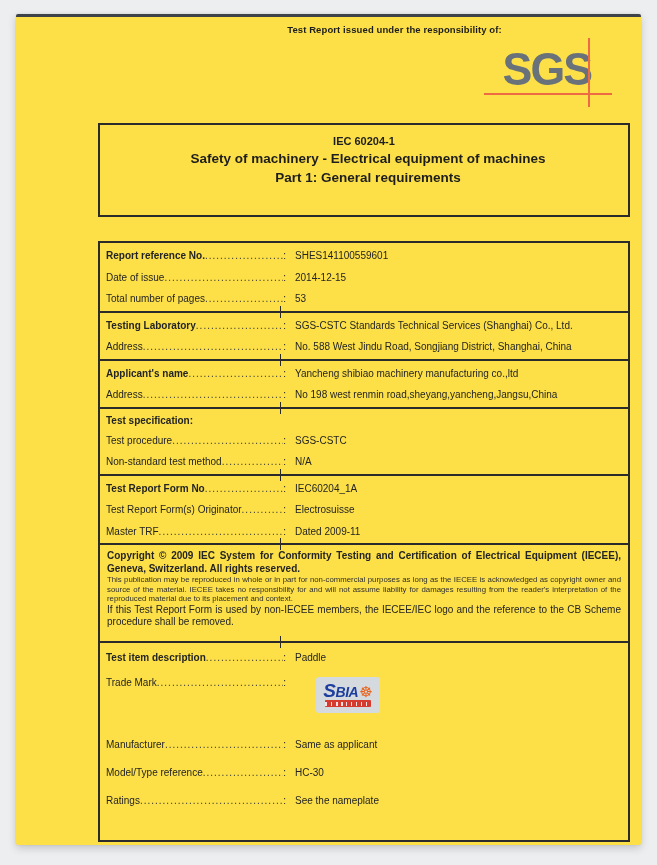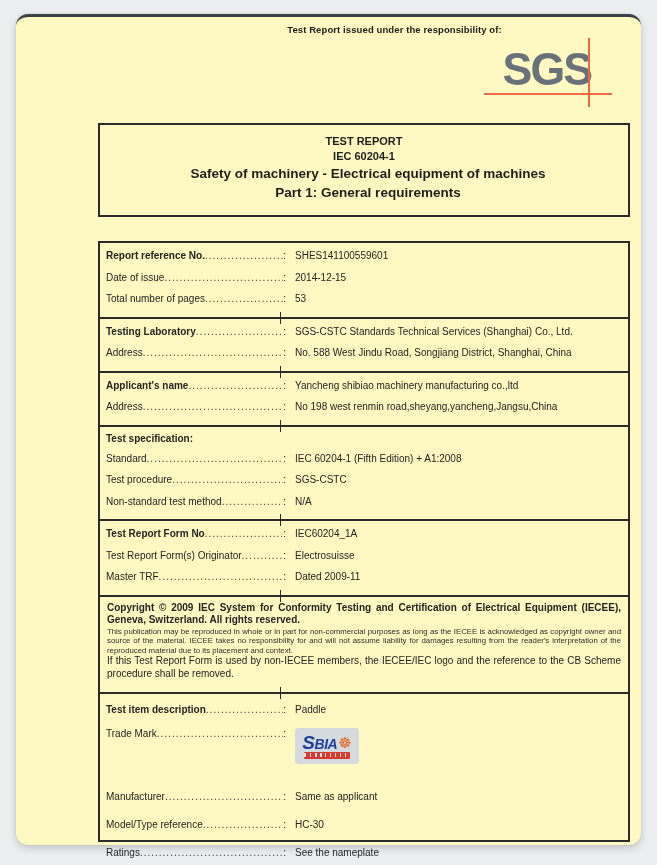--- a/index.html
+++ b/index.html
@@ -8,23 +8,23 @@
     background:#eceef0;
     font-family:"Liberation Sans", sans-serif;
     color:#222;
     -webkit-font-smoothing:antialiased;
   }
   .canvas { position:relative; width:657px; height:865px; background:#eceef0; overflow:hidden; }
 
   .page {
     position:absolute; left:16px; top:14px;
     width:625px; height:831px;
-    background:#fef9c3;
+    background:#fde047;
     border-top:3px solid #3d424a;
-    border-radius:12px;
+    border-radius:2px;
     box-shadow:0 3px 8px rgba(0,0,0,.18), 0 0 2px rgba(0,0,0,.10);
   }
 
   
   .issuer {
     margin-top:7px; padding-left:132px;
     text-align:center;
     font-size:9.5px; font-weight:bold; color:#1d1d1d;
     letter-spacing:.1px;
   }
@@ -48,21 +48,21 @@
   .title-sm { font-size:11px; font-weight:bold; line-height:15px; }
   .title-lg { font-size:13.5px; font-weight:bold; line-height:19px;margin-left:8px; }
 
   
   .rtable {
     position:absolute; left:82px; top:224px; width:532px; height:601px;
     border:2px solid #2b2b2b;
     display:flex; flex-direction:column;
     font-size:10px; color:#242424;
   }
-  .sec { position:relative; padding:2px 0 7px 0; }
+  .sec { position:relative; padding:2px 0 1px 0; }
   .sec + .sec { border-top:2px solid #2b2b2b; }
   
   .sec + .sec::before {
     content:""; position:absolute; left:180px; top:-7px;
     width:1px; height:12px; background:#2b2b2b;
   }
   .trow { display:flex; align-items:center; height:21.5px; }
   .lcell { display:flex; align-items:baseline; width:186px; padding-left:6px; overflow:hidden; flex:none; }
   .lbl { white-space:nowrap; }
   .bold { font-weight:bold; }
@@ -76,21 +76,21 @@
 
   
   .copyright { padding:5px 7px 12px 7px; text-align:justify; }
   .cp1 { font-size:10px; font-weight:bold; line-height:12.5px; }
   .cp2 { font-size:7.8px; line-height:9.6px; color:#2e2e2e; }
   .cp3 { font-size:10px; line-height:12.5px; }
   .cp4 { font-size:10px; font-weight:bold; line-height:12.5px; }
 
   
   .sG .trow-desc  { height:26px; align-items:center; }
-  .sG .trow-tm    { height:60px; align-items:flex-start; padding-top:6px; }
+  .sG .trow-tm    { height:60px; align-items:flex-start; padding-top:6px;gap:21px; }
   .sG .trow-rest  { height:28px; }
 
   
   .tm-wrap { position:relative; margin-left:0; }
   .tm-box {
     width:64px; height:36px; background:#d5dade; border-radius:3px;
     display:flex; flex-direction:column; align-items:center; justify-content:center;
     padding-top:2px;
   }
   .tm-line1 { display:flex; align-items:center; line-height:14px; }
@@ -116,21 +116,20 @@
 <div class="canvas">
   <div class="page">
 
     <div class="issuer">Test Report issued under the responsibility of:</div>
 
     <div class="sgs-text">SGS</div>
     <div class="sgs-hline"></div>
     <div class="sgs-vline"></div>
 
     <div class="title-box">
-      <div class="title-sm">TEST REPORT</div>
       <div class="title-sm">IEC 60204-1</div>
       <div class="title-lg">Safety of machinery - Electrical equipment of machines</div>
       <div class="title-lg">Part 1: General requirements</div>
     </div>
 
     <div class="rtable">
 
       <div class="sec">
         <div class="trow">
           <div class="lcell">
@@ -191,28 +190,20 @@
               <span class="lbl">Address</span>
               <span class="dots"></span>
               <span class="colon"></span>
             </div>
           <div class="vcell">No 198 west renmin road,sheyang,yancheng,Jangsu,China</div>
         </div>
       </div>
 
       <div class="sec">
         <div class="sec-header">Test specification:</div>
-        <div class="trow">
-          <div class="lcell">
-              <span class="lbl">Standard</span>
-              <span class="dots"></span>
-              <span class="colon"></span>
-            </div>
-          <div class="vcell">IEC 60204-1 (Fifth Edition) + A1:2008</div>
-        </div>
         <div class="trow">
           <div class="lcell">
               <span class="lbl">Test procedure</span>
               <span class="dots"></span>
               <span class="colon"></span>
             </div>
           <div class="vcell">SGS-CSTC</div>
         </div>
         <div class="trow">
           <div class="lcell">

